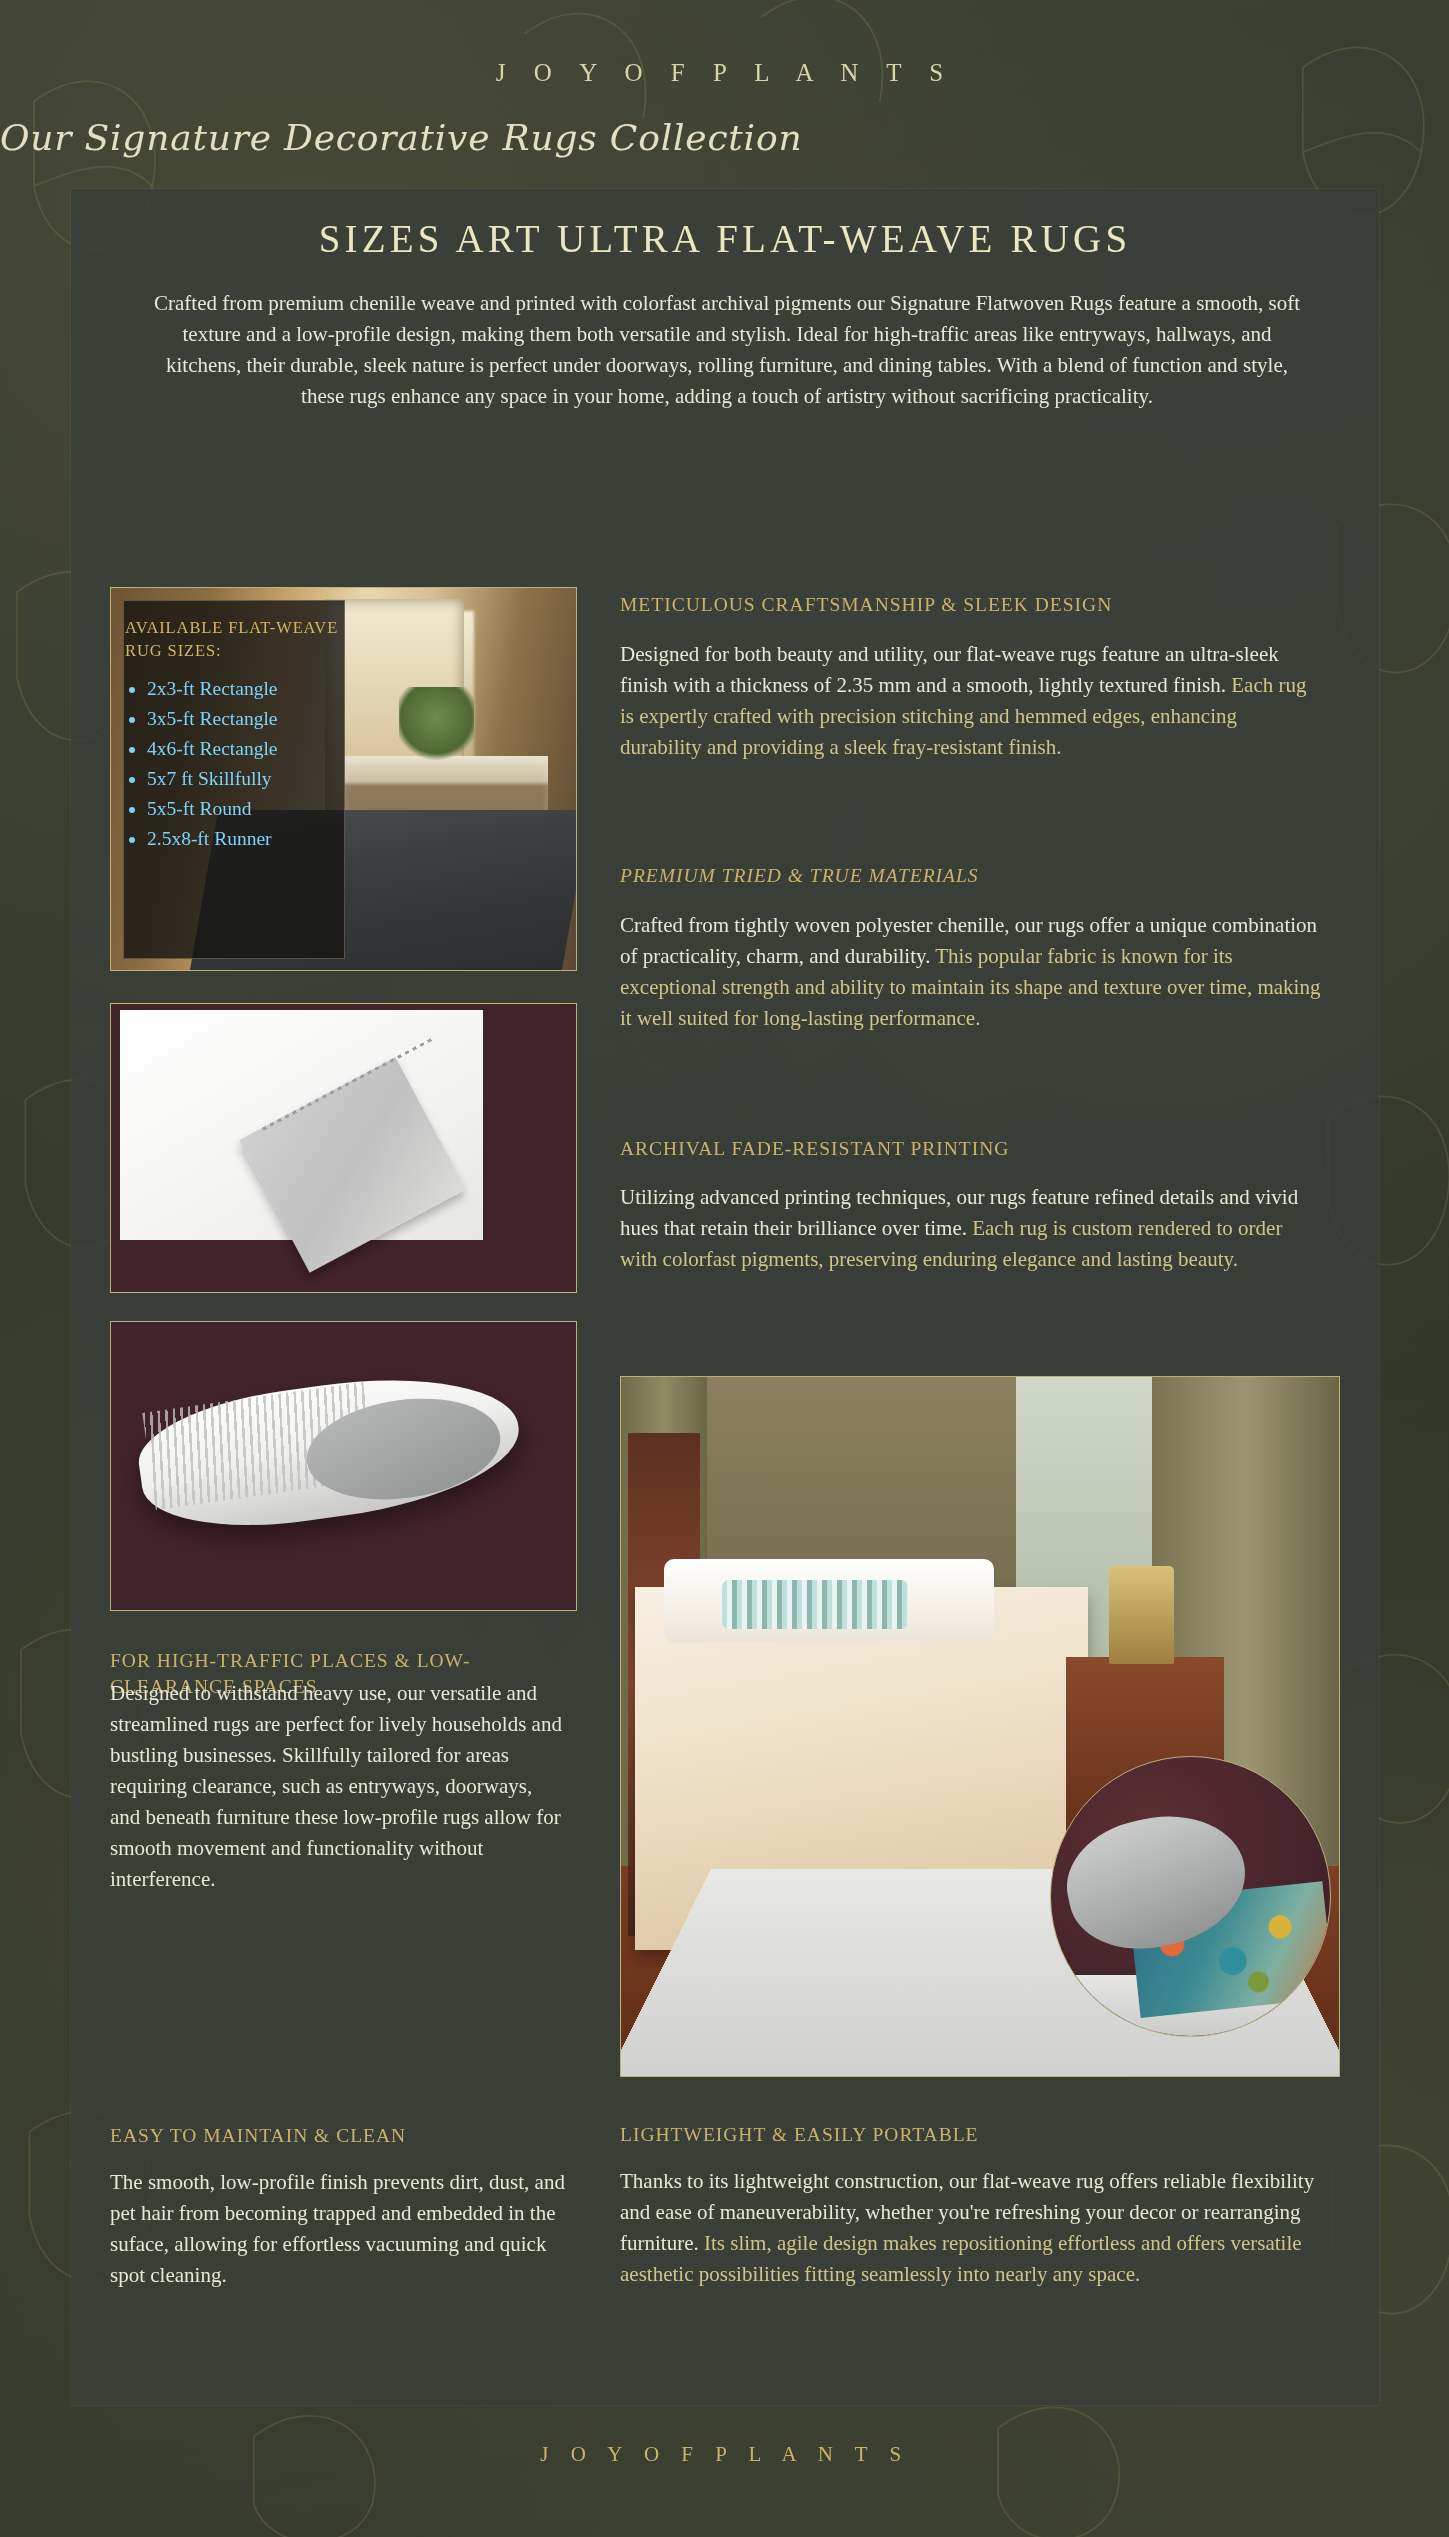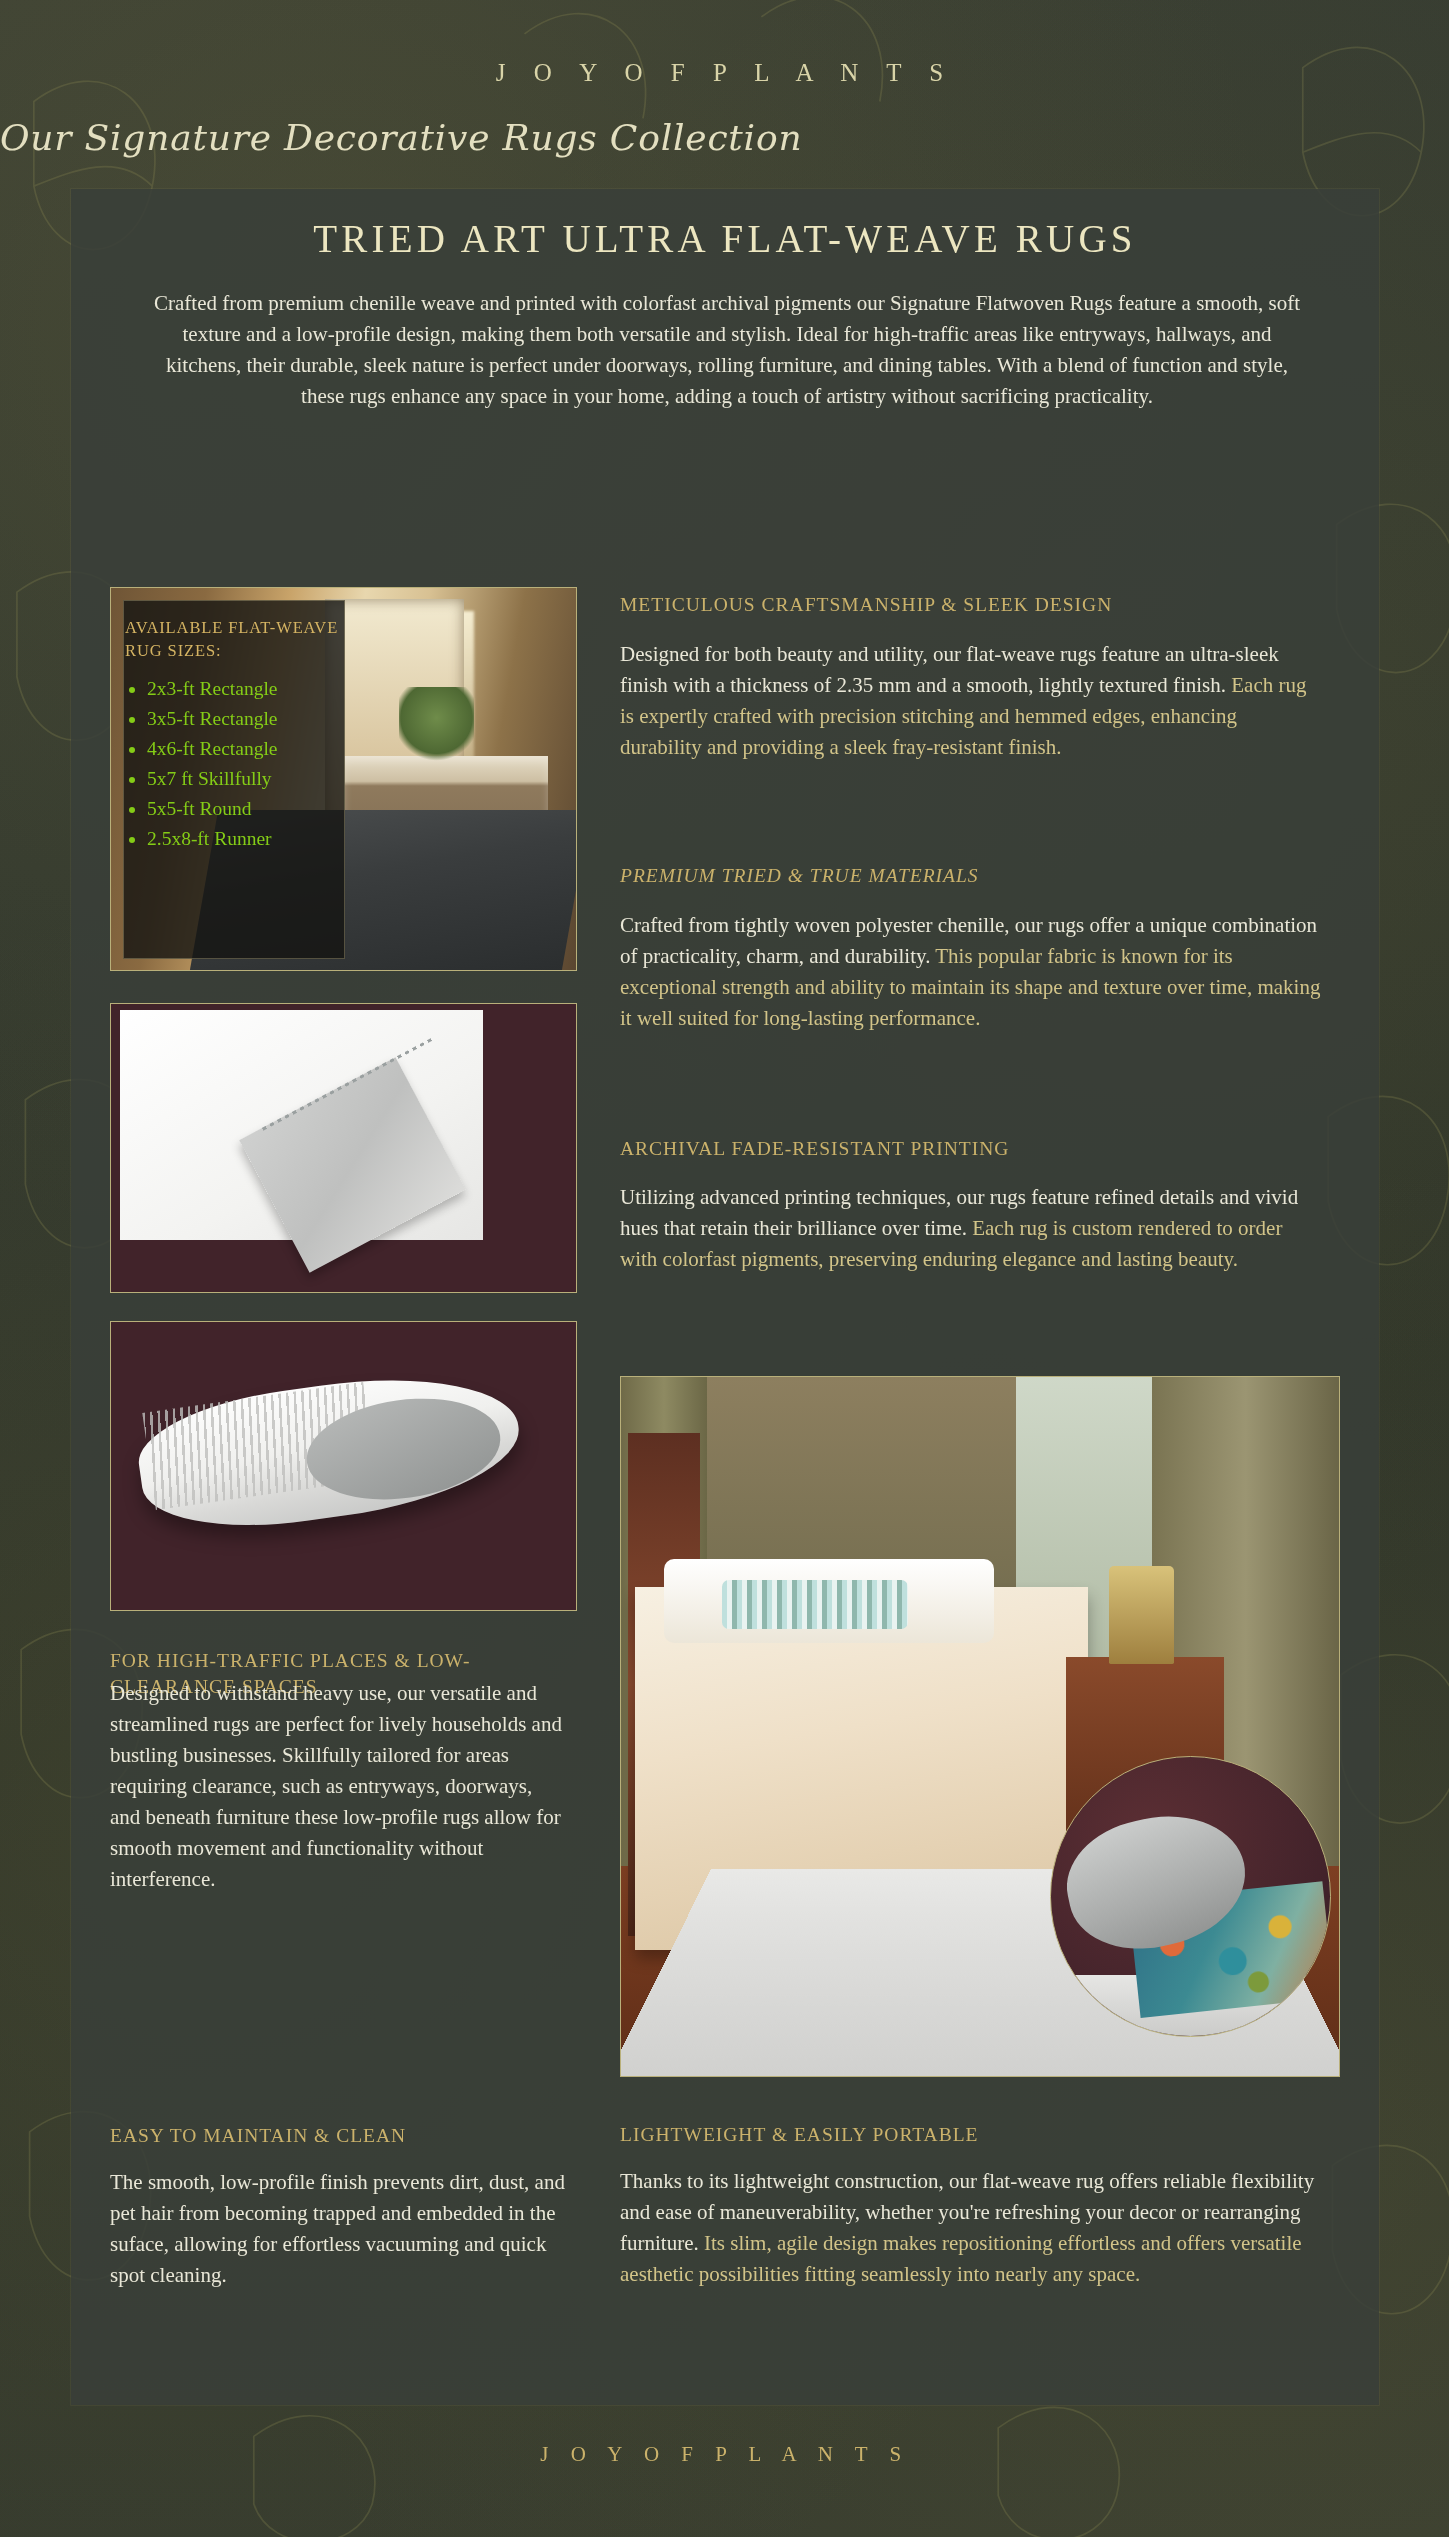--- a/index.html
+++ b/index.html
@@ -168,21 +168,21 @@
   .sizes-heading {
     font-size: 16.5px;
     letter-spacing: 0.9px;
     color: #d5b463;
     line-height: 23px;
     margin-bottom: 12px;
   }
   .sizes-list {
     margin: 0;
     padding-left: 22px;
-    color: #84cc16;
+    color: #7dd3fc;
     font-size: 19.5px;
     line-height: 30px;
   }
   .sizes-list li { margin: 0; }
 
   .img-fold {
     position: absolute;
     left: 110px;
     top: 1003px;
     width: 465px;
@@ -440,21 +440,21 @@
       <path d="M620 40 C700 -20, 780 40, 760 140"></path>
       <path d="M900 20 C980 -40, 1060 20, 1040 120"></path>
     </g>
   </svg>
 </div>
 
 <div class="card"></div>
 
 <div class="brand-top">J O Y   O F   P L A N T S</div>
 <div class="brand-script">Our Signature Decorative Rugs Collection</div>
-<div class="title">TRIED ART ULTRA FLAT-WEAVE RUGS</div>
+<div class="title">SIZES ART ULTRA FLAT-WEAVE RUGS</div>
 <div class="intro body-text">Crafted from premium chenille weave and printed with colorfast archival pigments our Signature Flatwoven Rugs feature a smooth, soft texture and a low-profile design, making them both versatile and stylish. Ideal for high-traffic areas like entryways, hallways, and kitchens, their durable, sleek nature is perfect under doorways, rolling furniture, and dining tables. With a blend of function and style, these rugs enhance any space in your home, adding a touch of artistry without sacrificing practicality.</div>
 
 <div class="img-sizes">
   <div class="sizes-photo">
     <div class="window-light"></div>
     <div class="door"></div>
     <div class="console"></div>
     <div class="plant"></div>
     <div class="rug"></div>
   </div>

